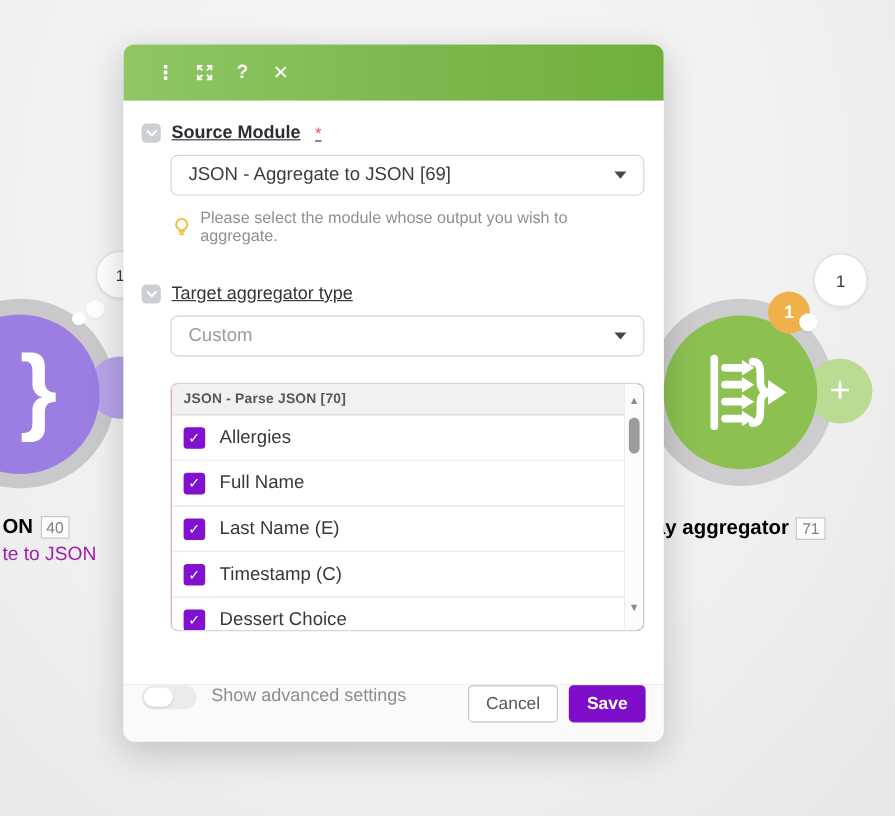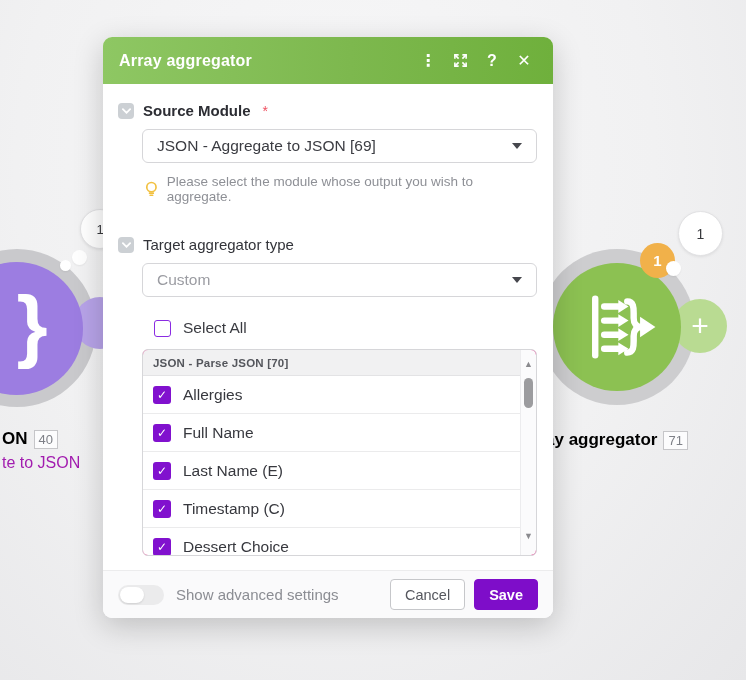--- a/index.html
+++ b/index.html
@@ -36,21 +36,21 @@
     background:linear-gradient(90deg,#8ec763 0%, #7db84e 55%, #6fb03c 100%);
     display:flex; align-items:center; padding:0 16px; color:#fff;
   }
   #dlg-title { font-size:16px; font-weight:bold; letter-spacing:.2px; flex:1; }
   .hdr-btn { width:26px; height:26px; display:flex; align-items:center; justify-content:center;
              color:#fff; cursor:pointer; margin-left:6px; font-size:16px; }
   .hdr-btn svg { display:block; }
 
   #dlg-body { flex:1; padding:18px 16px 0 15px; overflow:hidden; background:#fff; }
 
-  .section-head { display:flex; align-items:center; gap:9px; }
+  .section-head { display:flex; align-items:center; gap:9px;text-decoration:underline; }
   .chevbox { width:16px; height:16px; border-radius:4px; background:#ccd0d4;
              display:flex; align-items:center; justify-content:center; flex:0 0 16px; cursor:pointer; }
   .field-label { font-size:15px; color:#33343a; }
   .field-label.bold { font-weight:bold; color:#2c2d33; }
   .req { color:#ef5161; margin-left:3px; font-size:14px; }
 
   .control { margin:10px 0 0 24px; width:395px; }
   .dropdown { height:34px; border:1px solid #d6d6d9; border-radius:6px; background:#fff;
               display:flex; align-items:center; padding:0 14px; cursor:pointer; }
   .dropdown .val { flex:1; font-size:15.5px; color:#3b3c42; }
@@ -82,21 +82,21 @@
   .list-row .lbl { font-size:15.5px; color:#37383e; }
 
   .scrollbar { position:absolute; right:0; top:0; bottom:0; width:16px;
                background:#fbfbfc; border-left:1px solid #ececee; border-radius:0 5px 5px 0; }
   .scroll-arrow { position:absolute; left:0; width:100%; text-align:center;
                   font-size:9px; color:#8a8a8e; line-height:12px; cursor:pointer; }
   .scroll-thumb { position:absolute; left:3px; top:28px; width:9px; height:30px;
                   background:#9c9c9f; border-radius:5px; cursor:pointer; }
 
   #dlg-footer { flex:0 0 48px; border-top:1px solid #ececed; background:#fafafb;
-                border-radius:0 0 9px 9px; display:flex; align-items:center; padding:0 15px; }
+                border-radius:0 0 9px 9px; display:flex; align-items:flex-start; padding:0 15px; }
   .toggle { width:46px; height:20px; border-radius:10px; background:#ebebec; position:relative;
             cursor:pointer; flex:0 0 46px; }
   .toggle .knob { position:absolute; left:2px; top:2px; width:24px; height:16px; border-radius:8px;
                   background:#fff; box-shadow:0 1px 2px rgba(0,0,0,.12); }
   .toggle-label { font-size:15px; color:#8b8d93; margin-left:12px; flex:1; }
   .btn { height:31px; border-radius:4px; font-size:14.5px; display:flex; align-items:center;
          padding:0 14px; cursor:pointer; }
   .btn-cancel { background:#fff; border:1px solid #c6c7ca; color:#55575e; margin-right:9px; }
   .btn-save { background:#7e0dc9; border:1px solid #7e0dc9; color:#fff; font-weight:bold; }
 </style>
@@ -159,21 +159,20 @@
     <div class="module-label-row">
       <span class="module-name">ay aggregator</span>
       <span class="id-badge">71</span>
     </div>
   </div>
 </div>
 
 <div id="dialog">
 
   <div id="dlg-header">
-    <div id="dlg-title">Array aggregator</div>
     <div class="hdr-btn" style="font-weight:bold;">⋮</div>
     <div class="hdr-btn">
       <svg width="15" height="15" viewBox="0 0 16 16" fill="none" stroke="#fff" stroke-width="1.7">
         <path d="M2 6V2h4M10 2h4v4M14 10v4h-4M6 14H2v-4"></path>
         <path d="M2 2l4 4M14 2l-4 4M14 14l-4-4M2 14l4-4"></path>
       </svg>
     </div>
     <div class="hdr-btn" style="font-weight:bold;">?</div>
     <div class="hdr-btn">✕</div>
   </div>
@@ -213,24 +212,20 @@
         <span class="field-label">Target aggregator type</span>
       </div>
       <div class="control dropdown">
         <span class="val placeholder">Custom</span>
         <span class="caret"></span>
       </div>
     </div>
 
     <div class="section sec3">
 
-      <div class="select-all-row">
-        <span class="cb-empty"></span>
-        <span class="select-all-label">Select All</span>
-      </div>
 
       <div class="listbox">
         <div class="list-content">
           <div class="list-group-header">JSON - Parse JSON [70]</div>
 
           <div class="list-row">
             <span class="cb-checked">✓</span>
             <span class="lbl">Allergies</span>
           </div>
           <div class="list-row">

